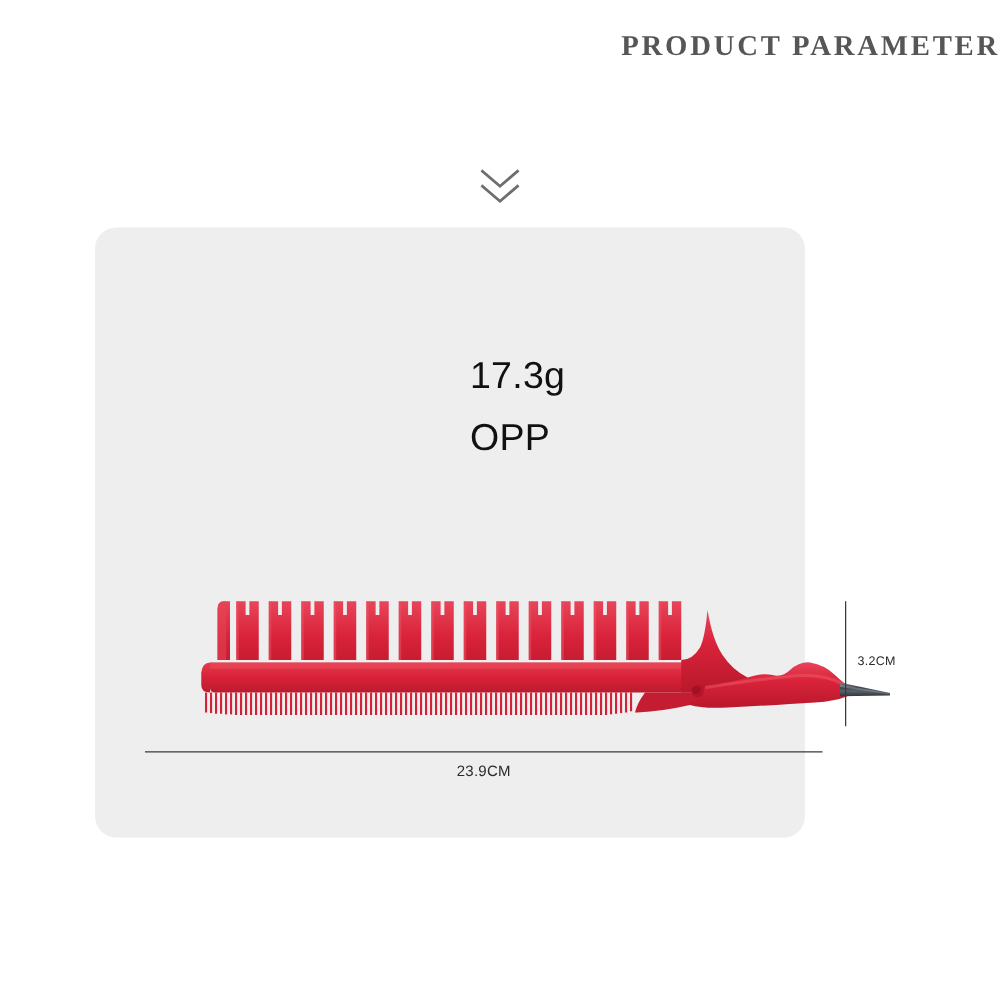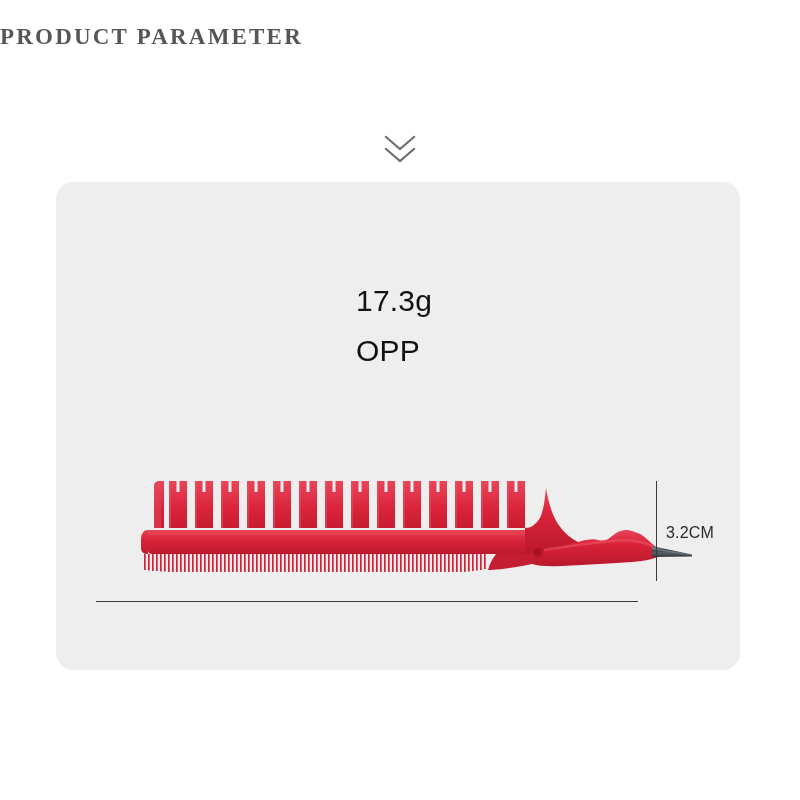--- a/index.html
+++ b/index.html
@@ -14,21 +14,21 @@
     overflow: hidden;
     position: relative;
   }
 
   
   .page-title {
     position: absolute;
     top: 24px;
     left: 0;
     width: 800px;
-    text-align: left;
+    text-align: right;
     font-family: "Liberation Serif", serif;
     font-weight: 700;
     font-size: 23px;
     letter-spacing: 2.2px;
     color: #565656;
     user-select: none;
   }
 
   
   .chevron-wrap {
@@ -37,23 +37,23 @@
     left: 0;
     width: 800px;
     display: flex;
     justify-content: center;
   }
   .chevron-wrap svg { display: block; }
 
   
   .spec-card {
     position: absolute;
-    left: 56px;
+    left: 76px;
     top: 182px;
-    width: 684px;
+    width: 568px;
     height: 488px;
     background: #eeeeee;
     border-radius: 17px;
   }
 
   
   .spec-text {
     position: absolute;
     left: 300px;
     top: 103px;
@@ -94,21 +94,21 @@
     left: 600px;
     top: 299px;
     width: 1px;
     height: 100px;
     background: #3a3a3a;
   }
   .measure-v-label {
     position: absolute;
     left: 610px;
     top: 342px;
-    font-size: 16px;
+    font-size: 10px;
     color: #2b2b2b;
     letter-spacing: 0.2px;
     user-select: none;
   }
 
   
   .comb-figure {
     position: absolute;
     left: 36px;
     top: 286px;
@@ -323,17 +323,18 @@
         <rect x="376" y="86" width="1.7" height="17.5"></rect>
         <rect x="380" y="86" width="1.7" height="17"></rect>
         <rect x="384" y="86" width="1.7" height="16.5"></rect>
         <rect x="388" y="86" width="1.7" height="16"></rect>
         <rect x="392" y="86" width="1.7" height="15"></rect>
       </g>
     </svg>
   </div>
 
   <div class="measure-h"></div>
+  <div class="measure-h-label">23.9CM</div>
 
   <div class="measure-v"></div>
   <div class="measure-v-label">3.2CM</div>
 
 </div>
 
 </body></html>

